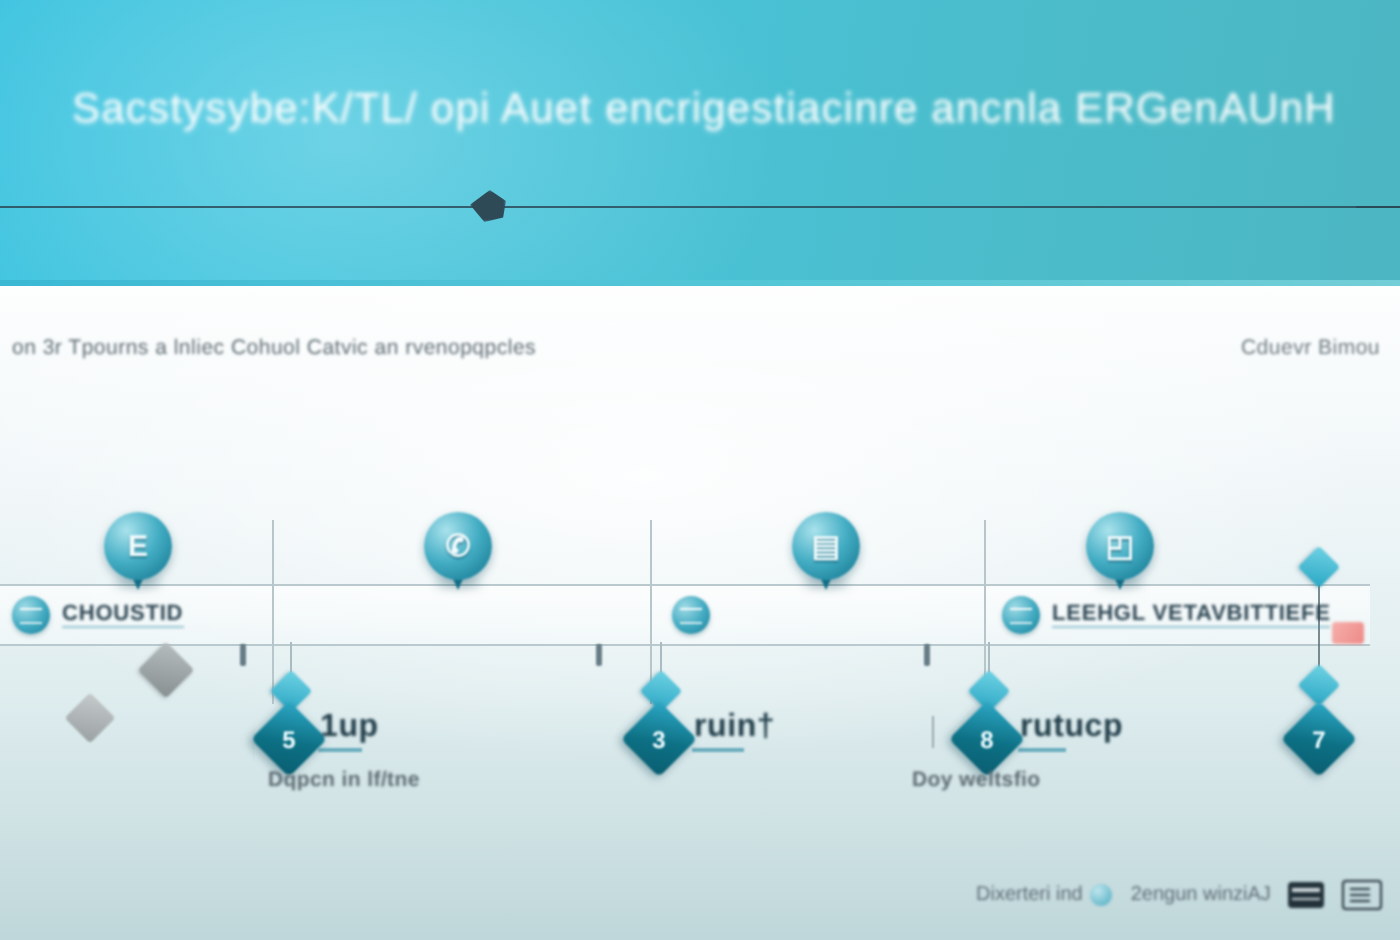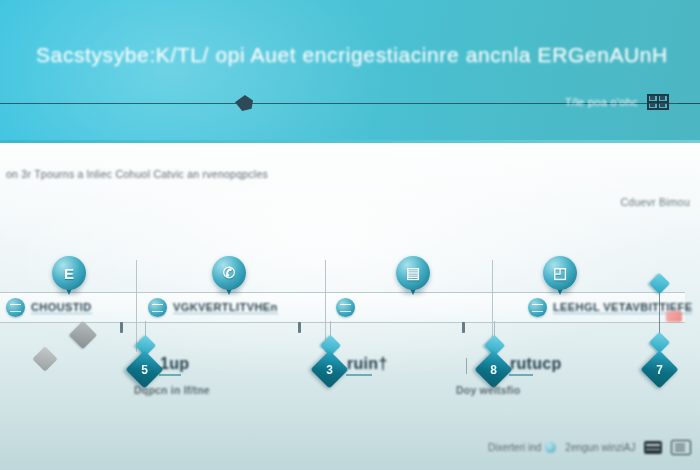--- a/index.html
+++ b/index.html
@@ -72,21 +72,21 @@
   }
 
   
   .sub-row{position:absolute;left:0;top:168px;width:700px;height:16px;}
   .sub-left{
     position:absolute;left:6px;top:0;font-size:10.5px;color:#5d6b72;
     white-space:nowrap;filter:blur(.85px);letter-spacing:.25px;
   }
   .sub-right{
     position:absolute;right:10px;top:0;font-size:10.5px;color:#6b787e;
-    white-space:nowrap;filter:blur(.85px);letter-spacing:.25px;margin-top:28px;
+    white-space:nowrap;filter:blur(.85px);letter-spacing:.25px;
   }
 
   
   .band{
     position:absolute;left:0;top:292px;width:685px;height:29px;
     border-top:1.1px solid #b9c9cd;border-bottom:1.1px solid #b9c9cd;
     background:linear-gradient(180deg,rgba(255,255,255,.72),rgba(246,251,252,.55));
   }
   .band-vline{
     position:absolute;top:260px;width:0;height:92px;border-left:1.1px solid #b6c6ca;
@@ -218,63 +218,44 @@
 <div id="stage">
 
   <div class="page-bg"></div>
 
   <div class="banner">
     <div class="banner-title">Sacstysybe:K/TL/ opi Auet encrigestiacinre ancnla ERGenAUnH</div>
 
     <div class="banner-rule"></div>
     <div class="rule-marker"></div>
 
-    <div class="rule-right">
-      <span class="rule-right-label">T/le poa o'ohc</span>
-      <span class="grid-icon">
-        <i class="fr" style="top:0"></i>
-          <i class="fr" style="top:7.2px"></i>
-          <i class="fr" style="top:14.4px"></i>
-        <i class="fc" style="left:0"></i>
-          <i class="fc" style="left:10.2px"></i>
-          <i class="fc" style="left:20.4px"></i>
-        <i class="cell" style="left:3px;top:2.4px"></i>
-          <i class="cell" style="left:13px;top:2.4px"></i>
-        <i class="cell" style="left:3px;top:9.4px"></i>
-          <i class="cell" style="left:13px;top:9.4px"></i>
-      </span>
-    </div>
     <div class="rule-tail"></div>
     <div class="banner-bottomline"></div>
   </div>
 
   <div class="sub-row">
     <div class="sub-left">on 3r Tpourns a lnliec Cohuol Catvic an rvenopqpcles</div>
     <div class="sub-right">Cduevr Bimou</div>
   </div>
 
   <div class="band"></div>
   <div class="band-vline" style="left:136px"></div>
   <div class="band-vline" style="left:325px"></div>
   <div class="band-vline" style="left:492px"></div>
   <div class="band-vline" style="left:659px;height:0;border:0"></div>
   <div class="right-rail"></div>
 
   <div class="band-cell" style="left:6px">
     <span class="cell-circle"></span>
     <span class="cell-label">CHOUSTID</span>
   </div>
-  <div class="band-cell" style="left:148px">
-    <span class="cell-circle"></span>
-    <span class="cell-label">VGKVERTLITVHEn</span>
-  </div>
   <div class="band-cell" style="left:336px">
     <span class="cell-circle"></span>
   </div>
-  <div class="band-cell" style="left:528px">
+  <div class="band-cell" style="left:501px">
     <span class="cell-circle"></span>
     <span class="cell-label">LEEHGL VETAVBITTIEFE</span>
   </div>
 
   <div class="pin" style="left:52px;top:256px">
     <div class="shadow"></div>
     <div class="tail"></div>
     <div class="head"></div>
     <div class="glyph">E</div>
   </div>

